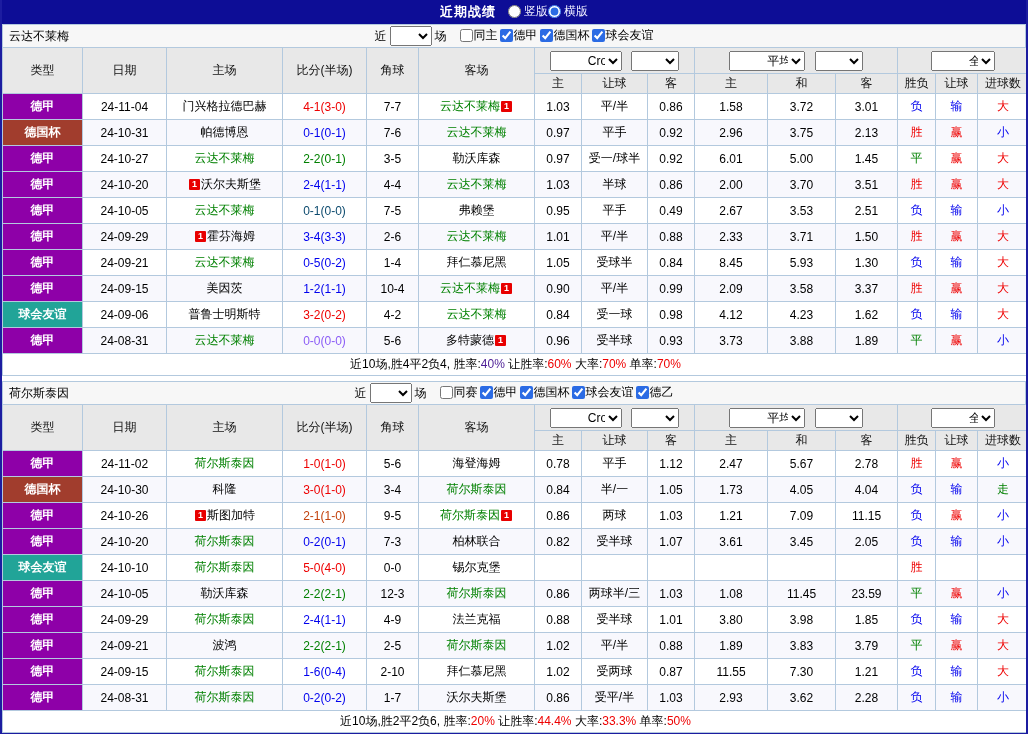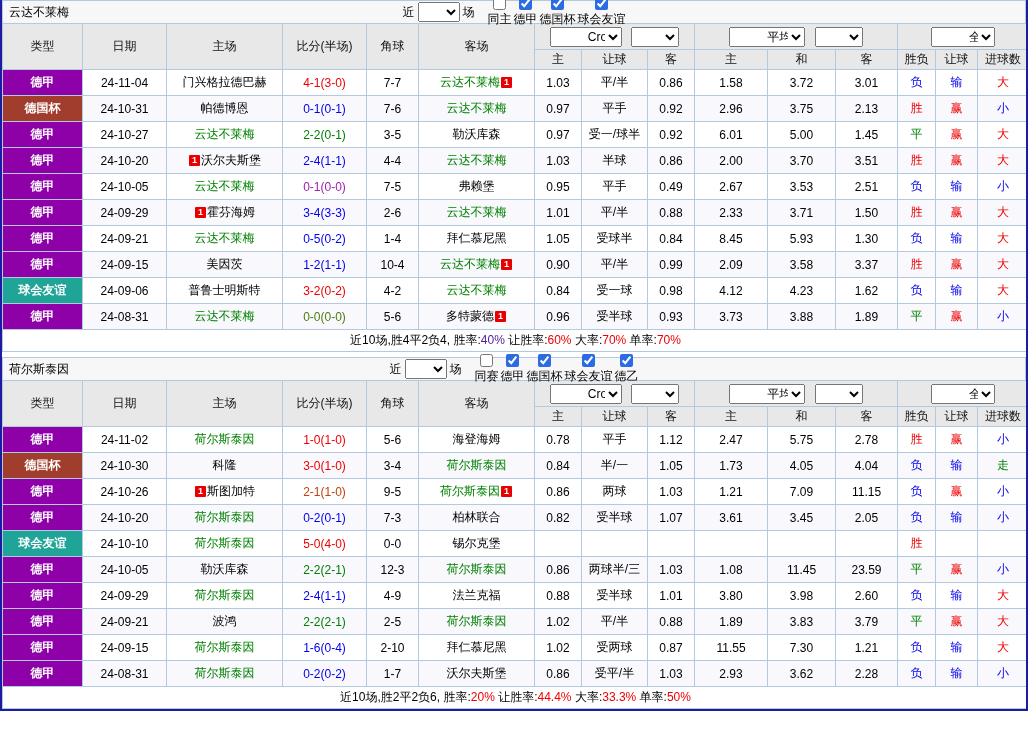--- a/index.html
+++ b/index.html
@@ -20,21 +20,21 @@
   .topbar .title{ font-weight:bold; font-size:13px; letter-spacing:1px; }
   .radio-opt{ display:inline-flex; align-items:center; gap:3px; color:#eef; cursor:pointer; }
   input[type=radio], input[type=checkbox]{ width:13px; height:13px; margin:0; vertical-align:middle; accent-color:#2b6be4; }
 
   .ctrl-row{
     position:relative; height:23px; display:flex; align-items:center; justify-content:center;
     background:#f7f7f7; border:1px solid var(--grid-border,#b3c9de); border-bottom:0;
   }
   .ctrl-row .team{ position:absolute; left:6px; color:#000; }
   .ctrls{ display:inline-flex; align-items:center; gap:3px; }
-  .chk{ display:inline-flex; align-items:center; gap:1px; margin-left:2px; cursor:pointer;flex-direction:column; }
+  .chk{ display:inline-flex; align-items:center; gap:1px; margin-left:2px; cursor:pointer; }
   .chk.first{ margin-left:10px; }
 
   table.grid{ width:100%; border-collapse:collapse; table-layout:fixed; background:#fff; }
   .grid th, .grid td{
     border:1px solid var(--grid-border,#b3c9de);
     text-align:center; height:26px; padding:0 1px; overflow:hidden; white-space:nowrap;
   }
   .grid thead th{ background: var(--header-bg,#e8e8e8); font-weight:normal; color:#111; }
   .grid tr.h2 th{ height:20px; }
   .grid tbody tr:nth-child(even) td{ background:#f8f8fd; }
@@ -47,20 +47,30 @@
   .sel-n{ width:42px; } .sel-crow{ width:72px; } .sel-fin{ width:48px; }
   .sel-avg{ width:76px; } .sel-full{ width:64px; }
   .sel-cell select{ margin:0 3px; }
   td.summary{ height:22px; background:#fff !important; }
   .sec-gap{ height:5px; background:#fff; }
 </style>
 </head>
 <body>
 
 <div class="page">
+  <div class="topbar">
+    <span class="title">近期战绩</span>
+    <span id="layout-options"><label class="radio-opt">
+          <input type="radio" name="layout" style="">
+          <span>竖版</span>
+        </label><label class="radio-opt">
+          <input type="radio" name="layout" checked="" style="">
+          <span>横版</span>
+        </label></span>
+  </div>
   <div id="sections">
   <div class="section">
     <div class="ctrl-row">
       <span class="team">云达不莱梅</span>
       <span class="ctrls">
         <span>近</span>
         <select class="sel-n">
           <option>10</option>
         </select>
         <span>场</span>
@@ -195,21 +205,21 @@
               <td>3.70</td>
               <td>3.51</td>
               <td style="color: rgb(238, 0, 0);">胜</td>
               <td style="color: rgb(238, 0, 0);">赢</td>
               <td style="color: rgb(238, 0, 0);">大</td>
             </tr>
             <tr>
               <td class="type" style="background: rgb(142, 0, 168);">德甲</td>
               <td>24-10-05</td>
               <td><span style="color: rgb(0, 128, 0);">云达不莱梅</span></td>
-              <td style="color: #a21caf; margin-top: 28px;">0-1(0-0)</td>
+              <td style="color: #0c4a6e; margin-top: 28px;">0-1(0-0)</td>
               <td>7-5</td>
               <td><span>弗赖堡</span></td>
               <td>0.95</td>
               <td>平手</td>
               <td>0.49</td>
               <td>2.67</td>
               <td>3.53</td>
               <td>2.51</td>
               <td style="color: rgb(0, 0, 238);">负</td>
               <td style="color: rgb(0, 0, 238);">输</td>
@@ -280,21 +290,21 @@
               <td>4.23</td>
               <td>1.62</td>
               <td style="color: rgb(0, 0, 238);">负</td>
               <td style="color: rgb(0, 0, 238);">输</td>
               <td style="color: rgb(238, 0, 0);">大</td>
             </tr>
             <tr>
               <td class="type" style="background: rgb(142, 0, 168);">德甲</td>
               <td>24-08-31</td>
               <td><span style="color: rgb(0, 128, 0);">云达不莱梅</span></td>
-              <td style="color: #4d7c0f;">0-0(0-0)</td>
+              <td style="color: #8b5cf6;">0-0(0-0)</td>
               <td>5-6</td>
               <td><span>多特蒙德</span><span class="badge" style="background: rgb(232, 0, 0);">1</span></td>
               <td>0.96</td>
               <td>受半球</td>
               <td>0.93</td>
               <td>3.73</td>
               <td>3.88</td>
               <td>1.89</td>
               <td style="color: rgb(0, 128, 0);">平</td>
               <td style="color: rgb(238, 0, 0);">赢</td>
@@ -391,21 +401,21 @@
               <td class="type" style="background: rgb(142, 0, 168);">德甲</td>
               <td>24-11-02</td>
               <td><span style="color: rgb(0, 128, 0);">荷尔斯泰因</span></td>
               <td style="color: rgb(238, 0, 0);">1-0(1-0)</td>
               <td>5-6</td>
               <td><span>海登海姆</span></td>
               <td>0.78</td>
               <td>平手</td>
               <td>1.12</td>
               <td>2.47</td>
-              <td>5.75</td>
+              <td>5.67</td>
               <td>2.78</td>
               <td style="color: rgb(238, 0, 0);">胜</td>
               <td style="color: rgb(238, 0, 0);">赢</td>
               <td style="color: rgb(0, 0, 238);">小</td>
             </tr>
             <tr>
               <td class="type" style="background: rgb(161, 61, 45);">德国杯</td>
               <td>24-10-30</td>
               <td><span>科隆</span></td>
               <td style="color: rgb(238, 0, 0);">3-0(1-0)</td>
@@ -494,21 +504,21 @@
               <td>24-09-29</td>
               <td><span style="color: rgb(0, 128, 0);">荷尔斯泰因</span></td>
               <td style="color: rgb(0, 0, 238);">2-4(1-1)</td>
               <td>4-9</td>
               <td><span>法兰克福</span></td>
               <td>0.88</td>
               <td>受半球</td>
               <td>1.01</td>
               <td>3.80</td>
               <td>3.98</td>
-              <td>2.60</td>
+              <td>1.85</td>
               <td style="color: rgb(0, 0, 238);">负</td>
               <td style="color: rgb(0, 0, 238);">输</td>
               <td style="color: rgb(238, 0, 0);">大</td>
             </tr>
             <tr>
               <td class="type" style="background: rgb(142, 0, 168);">德甲</td>
               <td>24-09-21</td>
               <td><span>波鸿</span></td>
               <td style="color: rgb(0, 128, 0);">2-2(2-1)</td>
               <td>2-5</td>

